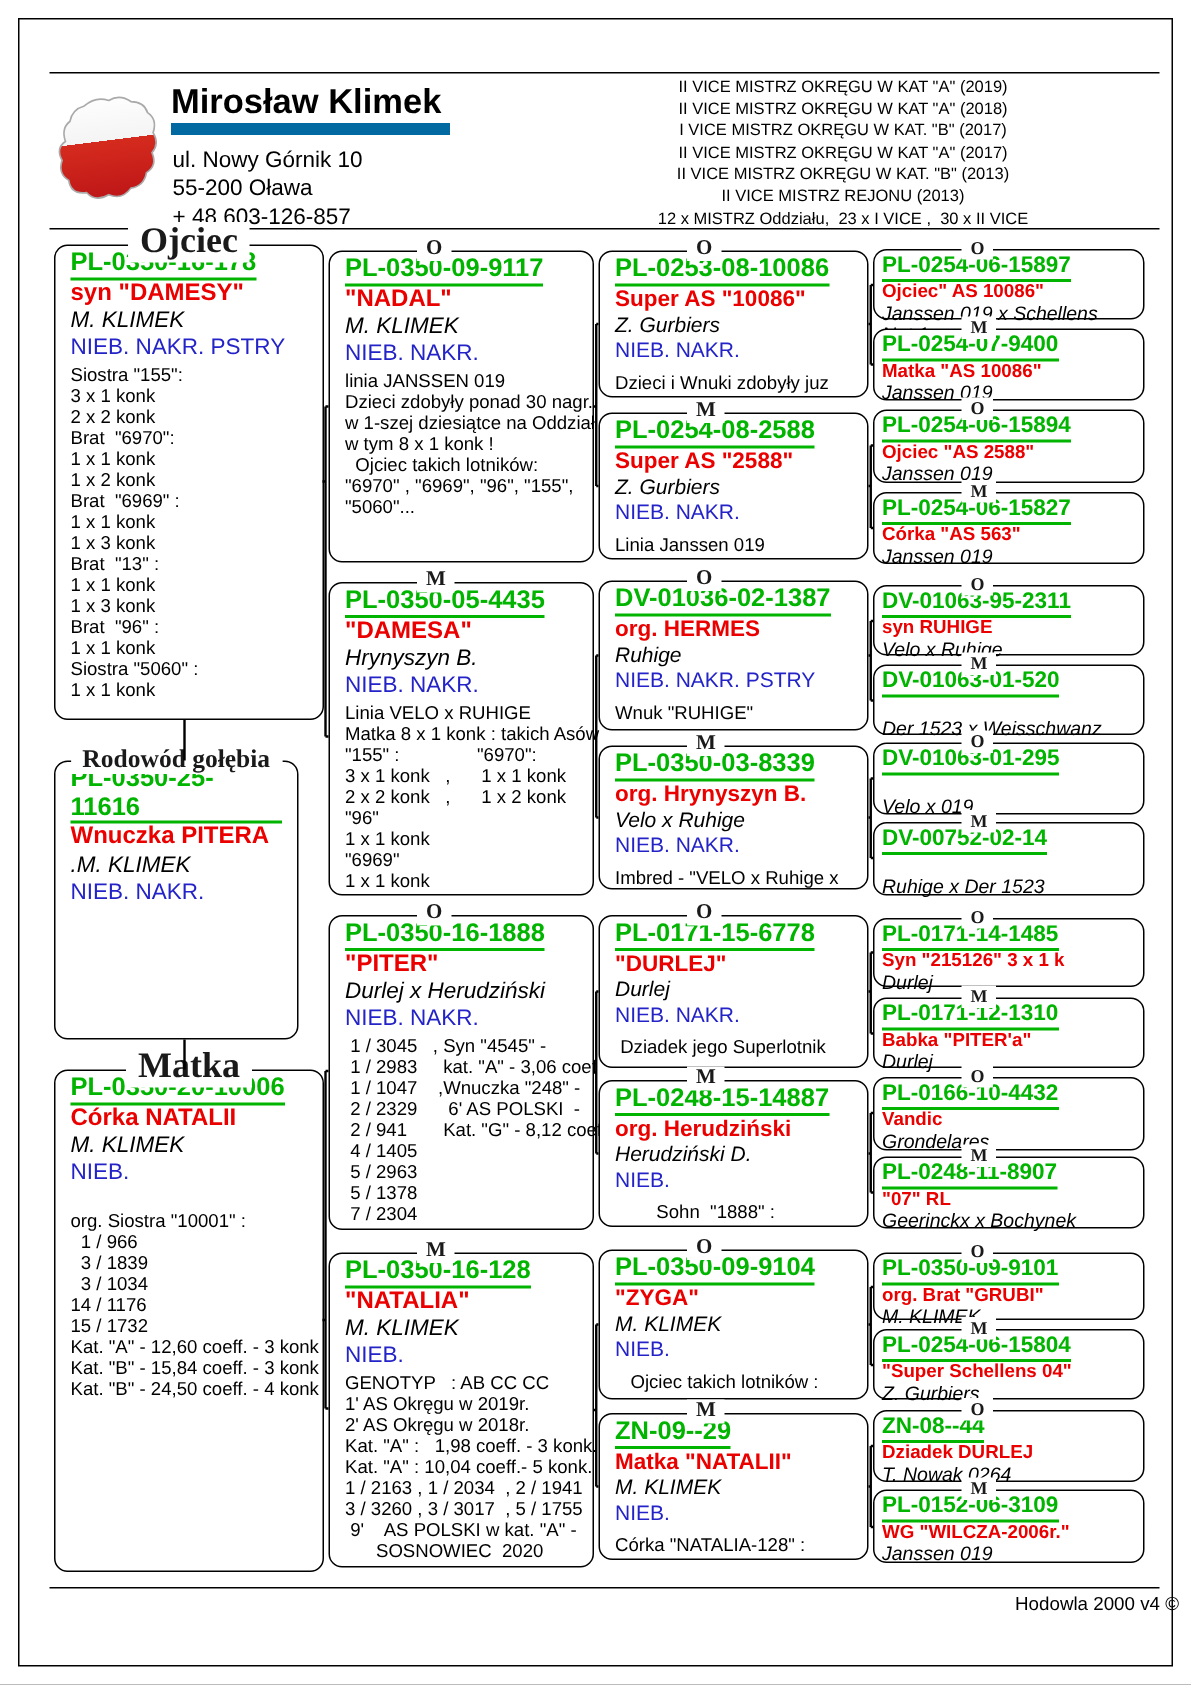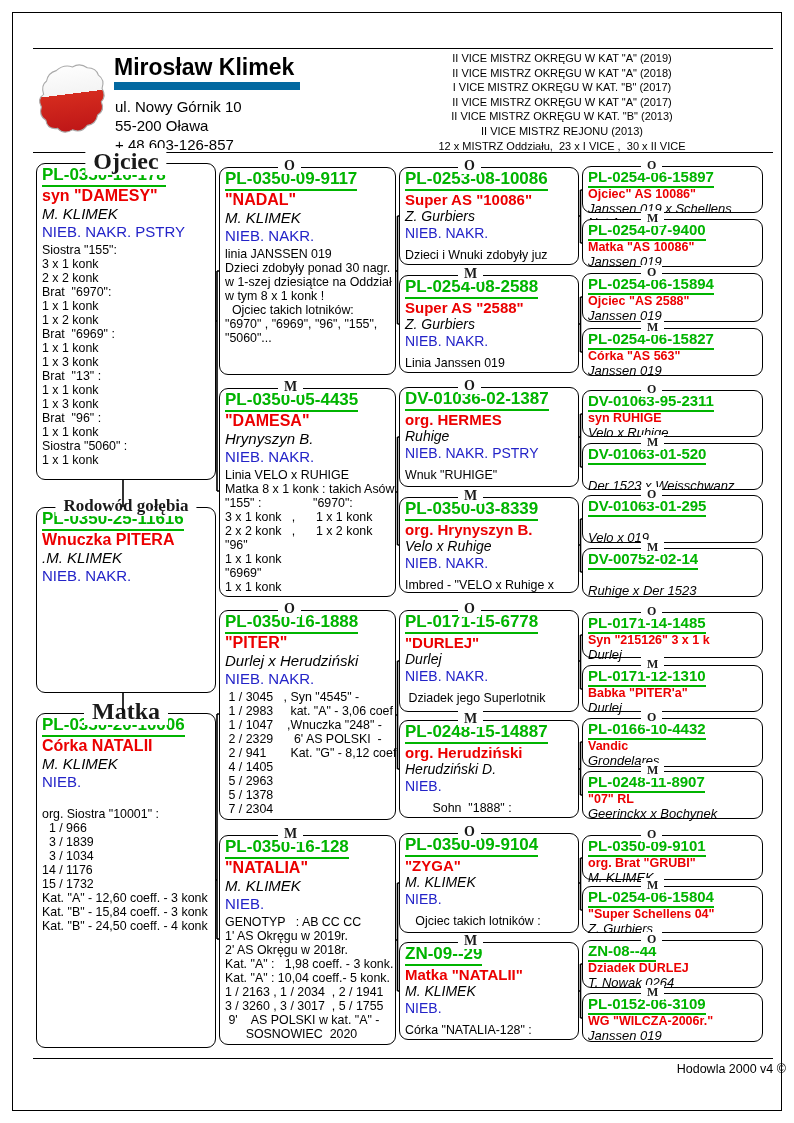--- a/index.html
+++ b/index.html
@@ -11,21 +11,21 @@
   
   .logo{position:absolute;left:34px;top:56px;width:74px;height:90px;}
   .owner-name{position:absolute;left:114px;top:54px;font-size:23px;font-weight:bold;
               border-bottom:8px solid #0369a1;padding:0 6px 1px 0;}
   .address{position:absolute;left:115px;top:97px;font-size:15px;line-height:19px;white-space:pre;}
   .achievements{position:absolute;right:22px;top:51px;width:420px;text-align:center;
                 font-size:11px;line-height:14.6px;white-space:pre;}
 
   
   .box{position:absolute;background:#fff;border:1.4px solid #000;border-radius:9px;
-       padding:2px 5px;box-sizing:border-box;}
+       padding:2px 10px;box-sizing:border-box;}
   .tag{position:absolute;top:-10px;left:58px;background:#fff;padding:0 6px;
        font-family:"Liberation Serif","DejaVu Serif",serif;font-weight:bold;font-size:14px;color:#1a1a1a;}
   .btitle{position:absolute;top:-16px;left:50%;transform:translateX(-50%);background:#fff;
           padding:0 8px;font-family:"Liberation Serif","DejaVu Serif",serif;font-weight:bold;
           font-size:24px;white-space:nowrap;color:#1a1a1a;}
   .btitle.small{font-size:17px;top:-12px;}
   .ring{display:inline-block;color:var(--green);font-weight:bold;font-size:17px;
         border-bottom:2px solid var(--green);line-height:1.1;}
   .pname{color:var(--red);font-weight:bold;font-size:16px;line-height:1.15;}
   .breeder{font-style:italic;font-size:15px;line-height:1.2;}
@@ -96,21 +96,21 @@
 1 x 3 konk
 Brat  "13" :
 1 x 1 konk
 1 x 3 konk
 Brat  "96" :
 1 x 1 konk
 Siostra "5060" :
 1 x 1 konk</div>
   </div>
 
-  <div class="box gen1" style="left:36px;top:507px;width:180px;height:186px">
+  <div class="box gen1" style="left:36px;top:507px;width:163px;height:186px">
     <span class="btitle small">Rodowód gołębia</span>
     <div><span class="ring">PL-0350-25-11616</span></div>
     <div class="pname">Wnuczka PITERA</div>
     <div class="breeder">.M. KLIMEK</div>
     <div class="pcolor">NIEB. NAKR.</div>
   </div>
 
   <div class="box gen1" style="left:36px;top:713px;width:180px;height:335px">
     <span class="btitle">Matka</span>
     <div><span class="ring">PL-0350-20-10006</span></div>

